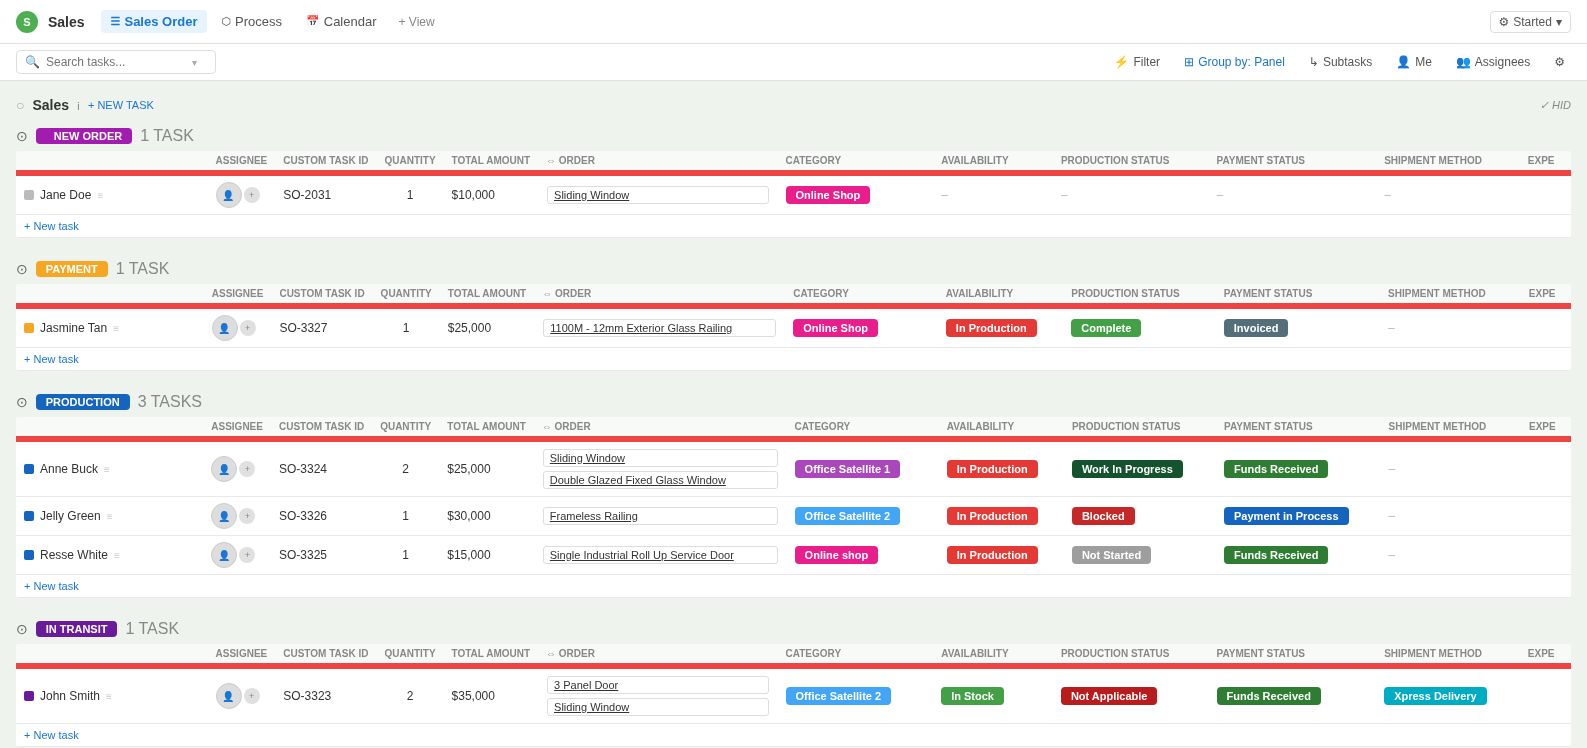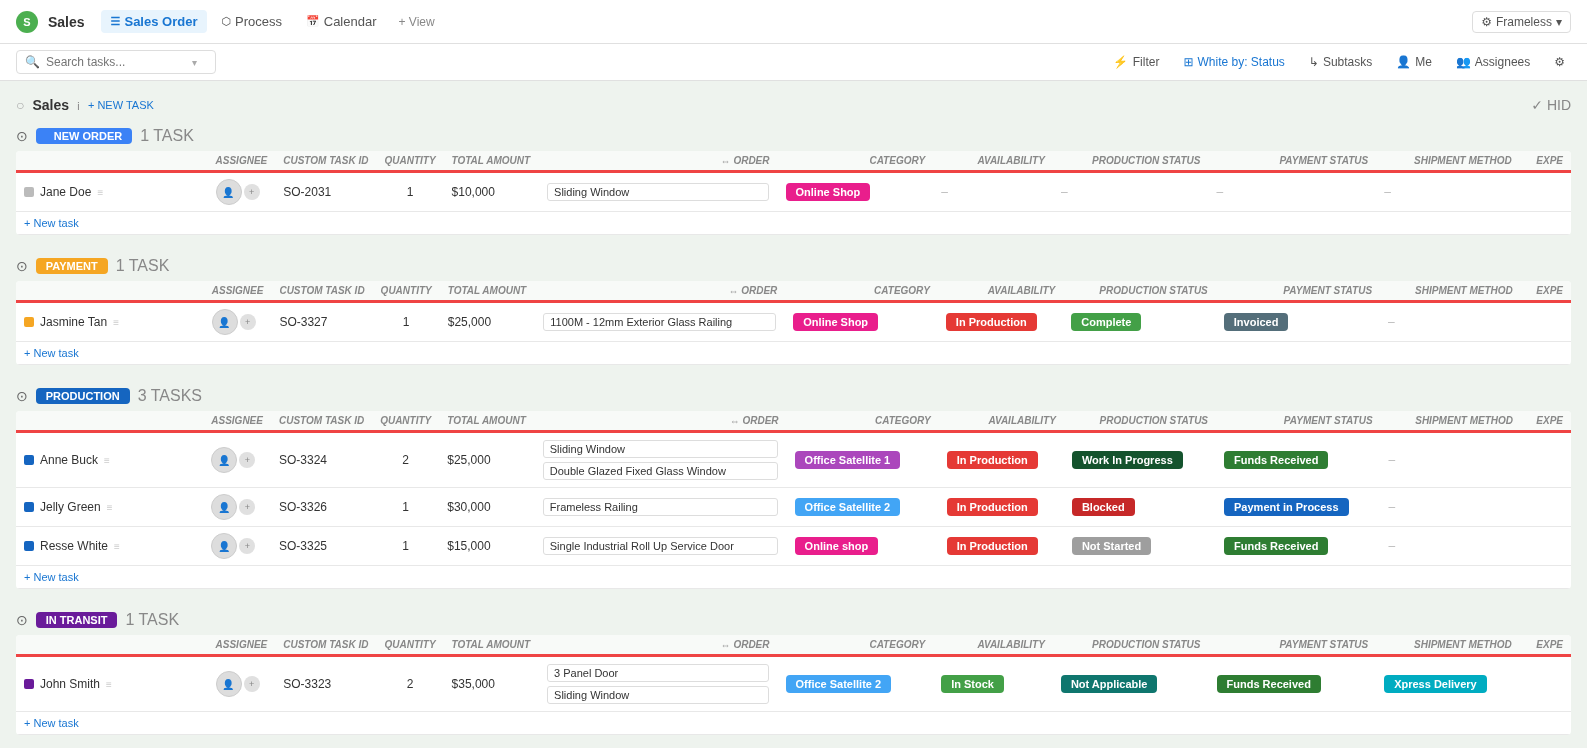--- a/index.html
+++ b/index.html
@@ -23,37 +23,37 @@
     .toolbar-btn { display: flex; align-items: center; gap: 4px; color: #555; cursor: pointer; font-size: 12px; padding: 3px 6px; border-radius: 3px; }
     .toolbar-btn.active { color: #1976d2; }
 
     
     .main { padding: 8px 16px; background: #eef3ee; min-height: calc(100vh - 88px); }
 
     
     .section-header { display: flex; align-items: center; gap: 8px; padding: 6px 0 4px 0; }
     .section-toggle { cursor: pointer; color: #666; font-size: 14px; }
     .section-badge { padding: 2px 10px; border-radius: 4px; font-size: 11px; font-weight: 700; color: #fff; }
-    .badge-new-order { background: #3b82f6; padding-left: 18px; }
+    .badge-new-order { background: #a21caf; padding-left: 18px; }
     .badge-payment { background: #f5a623; }
     .badge-production { background: #1565c0; }
     .badge-in-transit { background: #6a1b9a; }
     .badge-complete { background: #2e7d32; }
     .section-count { font-size: 16px; color: #888; }
     .new-task-link { font-size: 11px; color: #1976d2; cursor: pointer; }
-    .hide-link { font-size: 14px; color: #888; cursor: pointer; margin-left: auto; }
+    .hide-link { font-size: 11px; color: #888; cursor: pointer; margin-left: auto; font-style: italic; }
 
     
     .sales-header { display: flex; align-items: center; gap: 8px; padding: 8px 0; }
     .sales-title { font-size: 14px; font-weight: 600; }
     .info-icon { color: #888; font-size: 11px; cursor: pointer; }
 
     
     .task-table { width: 100%; border-collapse: collapse; background: transparent; }
-    .task-table thead th { font-size: 10px; color: #888; font-weight: 600; text-transform: uppercase; padding: 4px 8px; text-align: right; border-bottom: 3px solid #ef4444; background: transparent; white-space: nowrap; font-style: italic; }
+    .task-table thead th { font-size: 10px; color: #888; font-weight: 600; text-transform: uppercase; padding: 4px 8px; text-align: left; border-bottom: 6px solid #ef4444; background: transparent; white-space: nowrap; }
     .task-table tbody tr { border-bottom: 1px solid #e8e8e8; }
     .task-table td { padding: 6px 8px; vertical-align: middle; font-size: 12px; background: transparent; }
 
     .col-task { min-width: 160px; }
     .col-assignee { width: 60px; text-align: center; }
     .col-id { width: 80px; margin-left: 32px; }
     .col-qty { width: 60px; text-align: center; margin-left: 40px; }
     .col-amount { width: 90px; }
     .col-order { min-width: 200px; }
     .col-category { min-width: 130px; }
@@ -67,33 +67,33 @@
     .dot-gray { background: #bbb; }
     .dot-yellow { background: #f5a623; }
     .dot-blue { background: #1565c0; }
     .dot-purple { background: #6a1b9a; }
     .task-drag { color: #ccc; font-size: 10px; cursor: grab; }
 
     .assignee-avatar { width: 26px; height: 26px; border-radius: 50%; background: #ddd; display: inline-flex; align-items: center; justify-content: center; font-size: 10px; color: #666; border: 1px solid #ccc; }
     .assignee-group { display: flex; align-items: center; gap: 2px; }
     .assignee-add { width: 16px; height: 16px; border-radius: 50%; background: #e0e0e0; display: inline-flex; align-items: center; justify-content: center; font-size: 9px; color: #888; cursor: pointer; }
 
-    .order-tag { display: inline-block; background: #fff; border: 1px solid #ddd; border-radius: 3px; padding: 2px 6px; font-size: 11px; margin: 1px; }
+    .order-tag { display: inline-block; background: #fff; border: 1px solid #ddd; border-radius: 3px; padding: 2px 6px; font-size: 11px; margin: 1px; text-decoration: underline; }
     .order-tags { display: flex; flex-direction: column; gap: 2px; }
 
     .status-pill { display: inline-block; padding: 3px 10px; border-radius: 4px; font-size: 11px; font-weight: 600; color: #fff; white-space: nowrap; }
     .pill-online-shop { background: #e91e8c; }
     .pill-office-sat1 { background: #ab47bc; }
     .pill-office-sat2 { background: #42a5f5; }
     .pill-in-production { background: #e53935; }
     .pill-in-stock { background: #43a047; }
     .pill-work-in-progress { background: #14532d; }
     .pill-blocked { background: #c62828; }
     .pill-not-started { background: #9e9e9e; }
-    .pill-not-applicable { background: #0f766e; }
+    .pill-not-applicable { background: #b91c1c; }
     .pill-complete { background: #43a047; }
     .pill-funds-received { background: #2e7d32; }
     .pill-payment-in-process { background: #1565c0; }
     .pill-invoiced { background: #546e7a; }
     .pill-xpress { background: #00acc1; }
 
     .dash-val { color: #bbb; text-align: center; }
 
     .section-block { background: #eef3ee; margin-bottom: 8px; }
     .table-wrapper { background: #fff; border-radius: 4px; overflow: hidden; margin-top: 2px; }
@@ -119,39 +119,39 @@
     <span class="nav-tab-icon">⬡</span>
     <span>Process</span>
   </div>
   <div class="nav-tab">
     <span class="nav-tab-icon">📅</span>
     <span>Calendar</span>
   </div>
   <div class="nav-add">+ View</div>
   <div class="nav-automate">
     <span>⚙</span>
-    <span>Frameless</span>
+    <span>Started</span>
     <span>▾</span>
   </div>
 </div>
 
 <div class="toolbar">
   <div class="search-box">
     <span>🔍</span>
     <input type="text" placeholder="Search tasks..." style="">
     <span style="color:#aaa;font-size:10px;">▾</span>
   </div>
   <div class="toolbar-right">
     <div class="toolbar-btn">
       <span>⚡</span>
       <span>Filter</span>
     </div>
     <div class="toolbar-btn active">
       <span>⊞</span>
-      <span>White by: Status</span>
+      <span>Group by: Panel</span>
     </div>
     <div class="toolbar-btn">
       <span>↳</span>
       <span>Subtasks</span>
     </div>
     <div class="toolbar-btn">
       <span>👤</span>
       <span>Me</span>
     </div>
     <div class="toolbar-btn">

